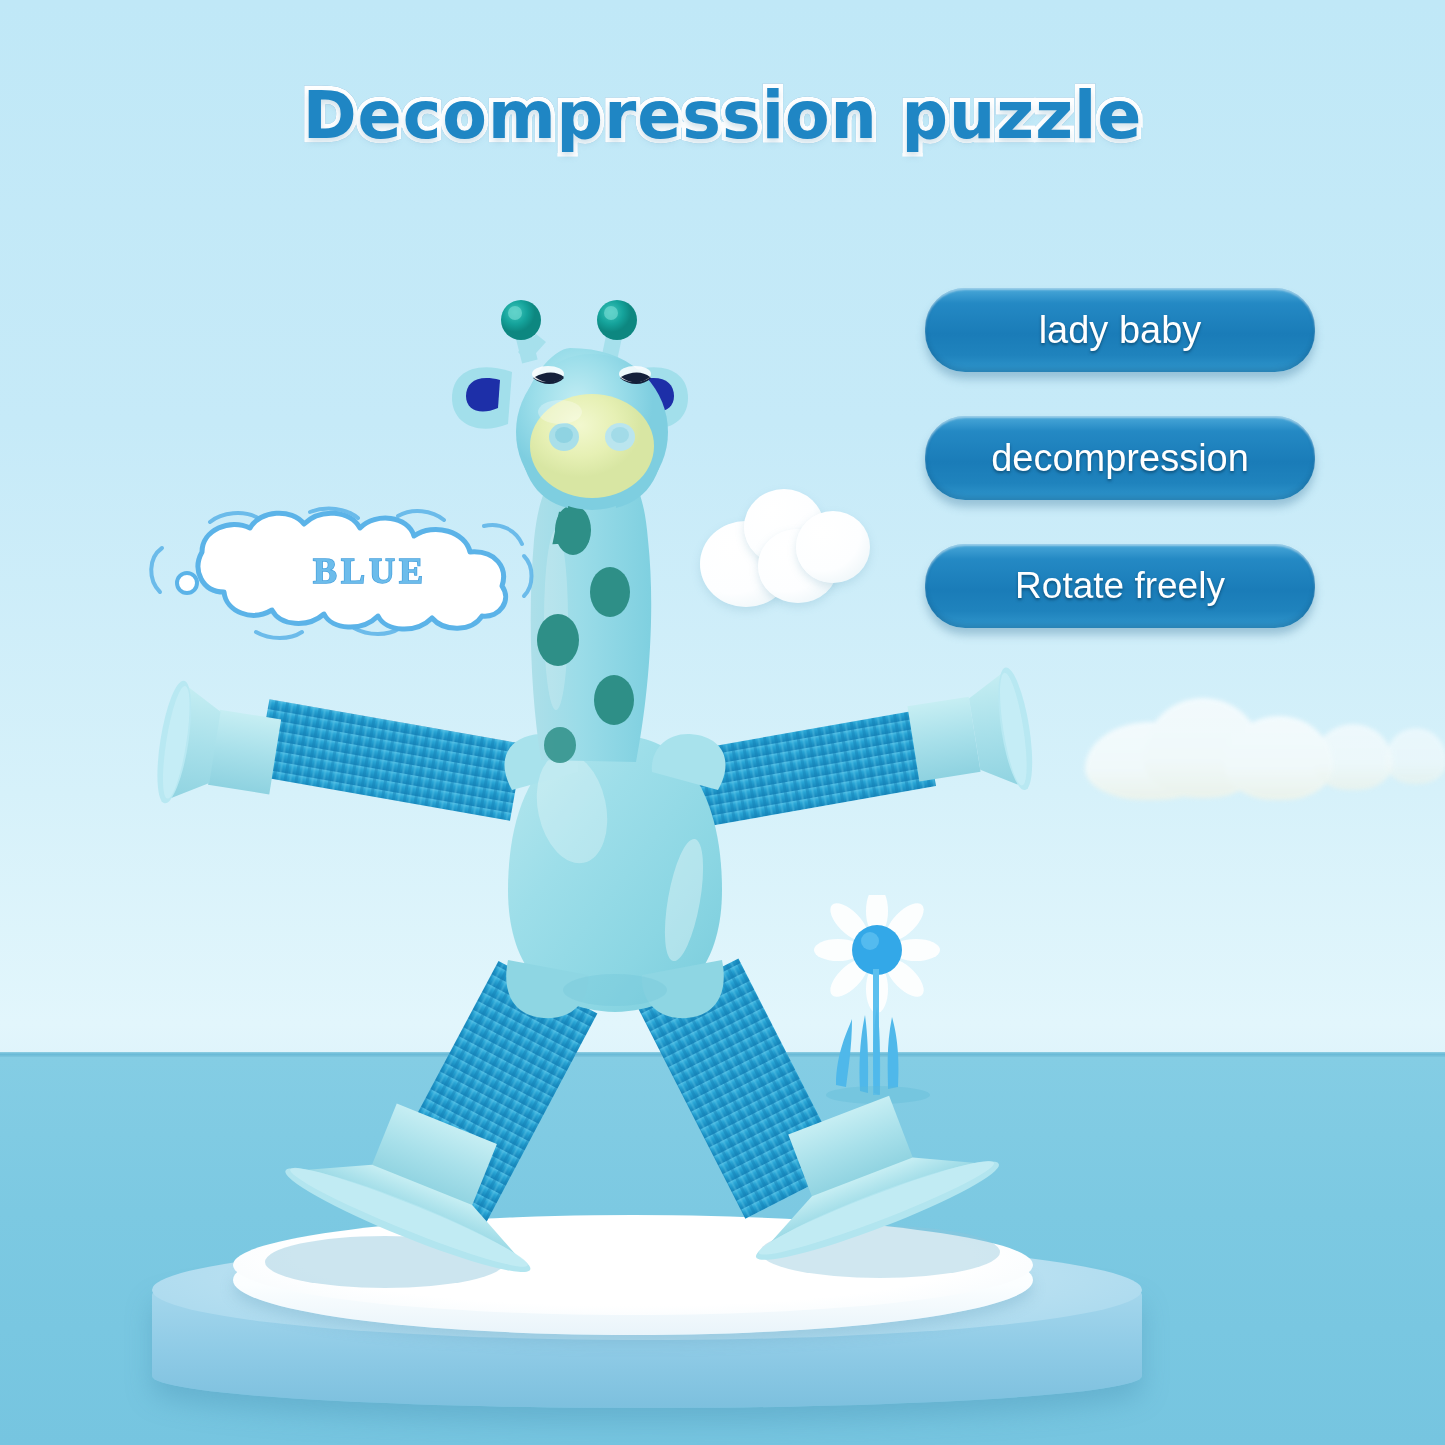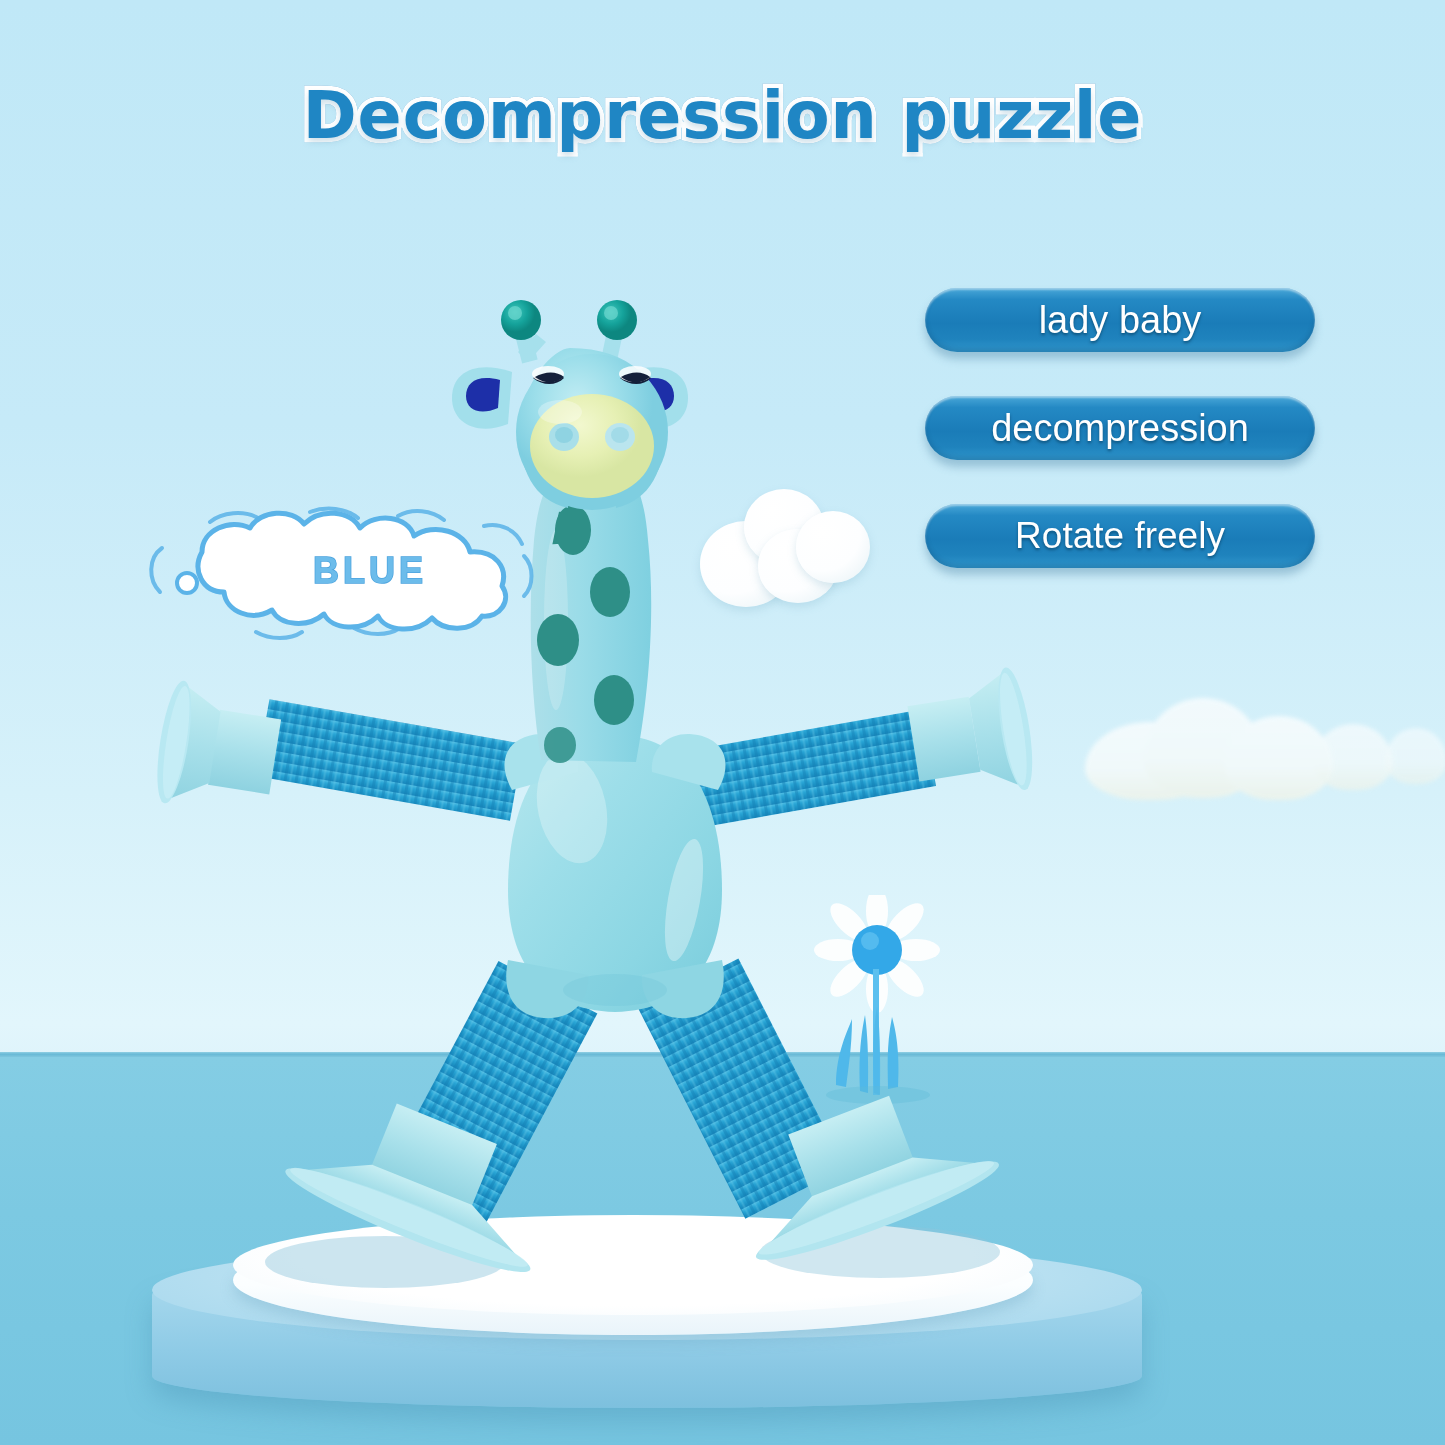--- a/index.html
+++ b/index.html
@@ -38,39 +38,39 @@
     text-shadow:0 4px 6px rgba(120,170,195,.35);
   }
   .title-inner{
     background:linear-gradient(180deg,#1b79b6 0%,#2e95cd 45%,#49aedd 100%);
     -webkit-background-clip:text;background-clip:text;
   }
 
   
   .pills{position:absolute;left:925px;top:288px;width:390px;}
   .pill{
-    position:relative;height:64px;margin-bottom:44px;border-radius:40px;
+    position:relative;height:84px;margin-bottom:44px;border-radius:40px;
     background:linear-gradient(180deg,#4aa8d9 0%,#2489c4 18%,#1a7cb8 55%,#1f83bd 80%,#3096cc 100%);
     box-shadow:0 7px 9px rgba(90,145,175,.45), inset 0 2px 2px rgba(255,255,255,.45), inset 0 -3px 5px rgba(0,40,70,.18);
     display:flex;align-items:center;justify-content:center;
   }
   .pill span{
     color:#ffffff;font-size:38px;font-weight:400;white-space:nowrap;
     font-family:"Liberation Sans", sans-serif;
     text-shadow:0 2px 3px rgba(0,45,75,.55);
   }
   .pill:nth-child(3) span{font-size:37px;}
 
   
   .cloud-label{position:absolute;left:140px;top:500px;width:400px;height:145px;}
   .cloud-label svg{position:absolute;left:0;top:0;}
   .cloud-label .blue-word{
     position:absolute;left:0;top:50px;width:400px;text-align:center;
     padding-left:60px;box-sizing:border-box;
-    font-family:Liberation Sans, sans-serif;
+    font-family:Liberation Serif, serif;
     font-size:36px;font-weight:bold;letter-spacing:4px;
     color:#6cbceb;
     -webkit-text-stroke:1.5px #4ba3de;
     paint-order:stroke fill;
   }
 
   
   .cotton{position:absolute;}
   .cotton .ball{
     position:absolute;border-radius:50%;

